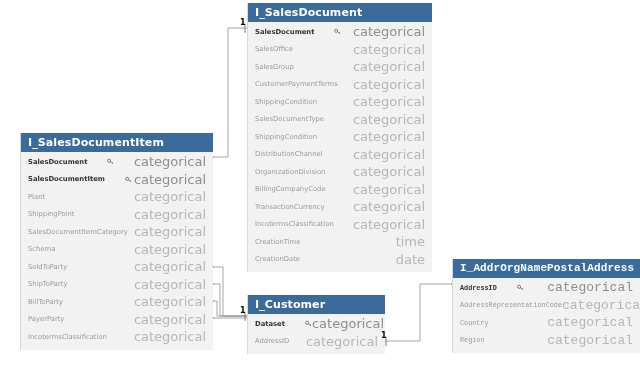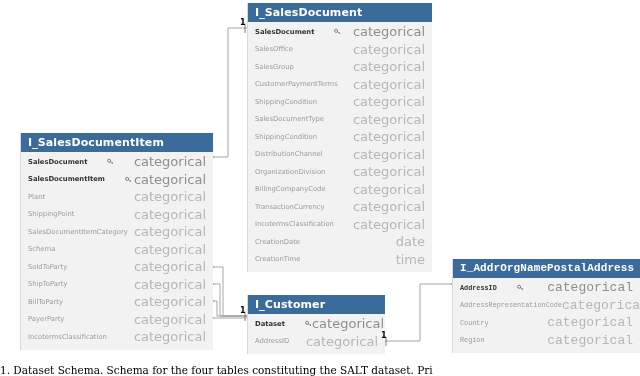--- a/index.html
+++ b/index.html
@@ -282,26 +282,26 @@
       </div>
       <div class="row">
         <span class="fieldname">TransactionCurrency</span>
         <span class="fieldtype">categorical</span>
       </div>
       <div class="row">
         <span class="fieldname">IncotermsClassification</span>
         <span class="fieldtype">categorical</span>
       </div>
       <div class="row">
+        <span class="fieldname">CreationTime</span>
+        <span class="fieldtype">time</span>
+      </div>
+      <div class="row">
         <span class="fieldname">CreationDate</span>
         <span class="fieldtype">date</span>
-      </div>
-      <div class="row">
-        <span class="fieldname">CreationTime</span>
-        <span class="fieldtype">time</span>
       </div>
     </div>
   </div>
 
   <div class="table" id="t-cust" style="left:247px; top:295px; width:138px;">
     <div class="table-header">I_Customer</div>
     <div class="rows">
       <div class="row key">
         <span class="fieldname">
             <span>Dataset</span>
@@ -348,17 +348,14 @@
         <span class="fieldname">Region</span>
         <span class="fieldtype">categorical</span>
       </div>
     </div>
   </div>
 
   <div style="position:absolute;z-index:3;left:240px;top:18px;font-size:8px;font-weight:bold;color:#000;">1</div>
   <div style="position:absolute;z-index:3;left:240px;top:306px;font-size:8px;font-weight:bold;color:#000;">1</div>
   <div style="position:absolute;z-index:3;left:381px;top:331px;font-size:8px;font-weight:bold;color:#000;">1</div>
 
-  <div id="caption">
-    <div class="capline">1. Dataset Schema.     Schema for the four tables constituting the SALT dataset. Pri</div>
-  </div>
 
 </div>
 
 </body></html>

